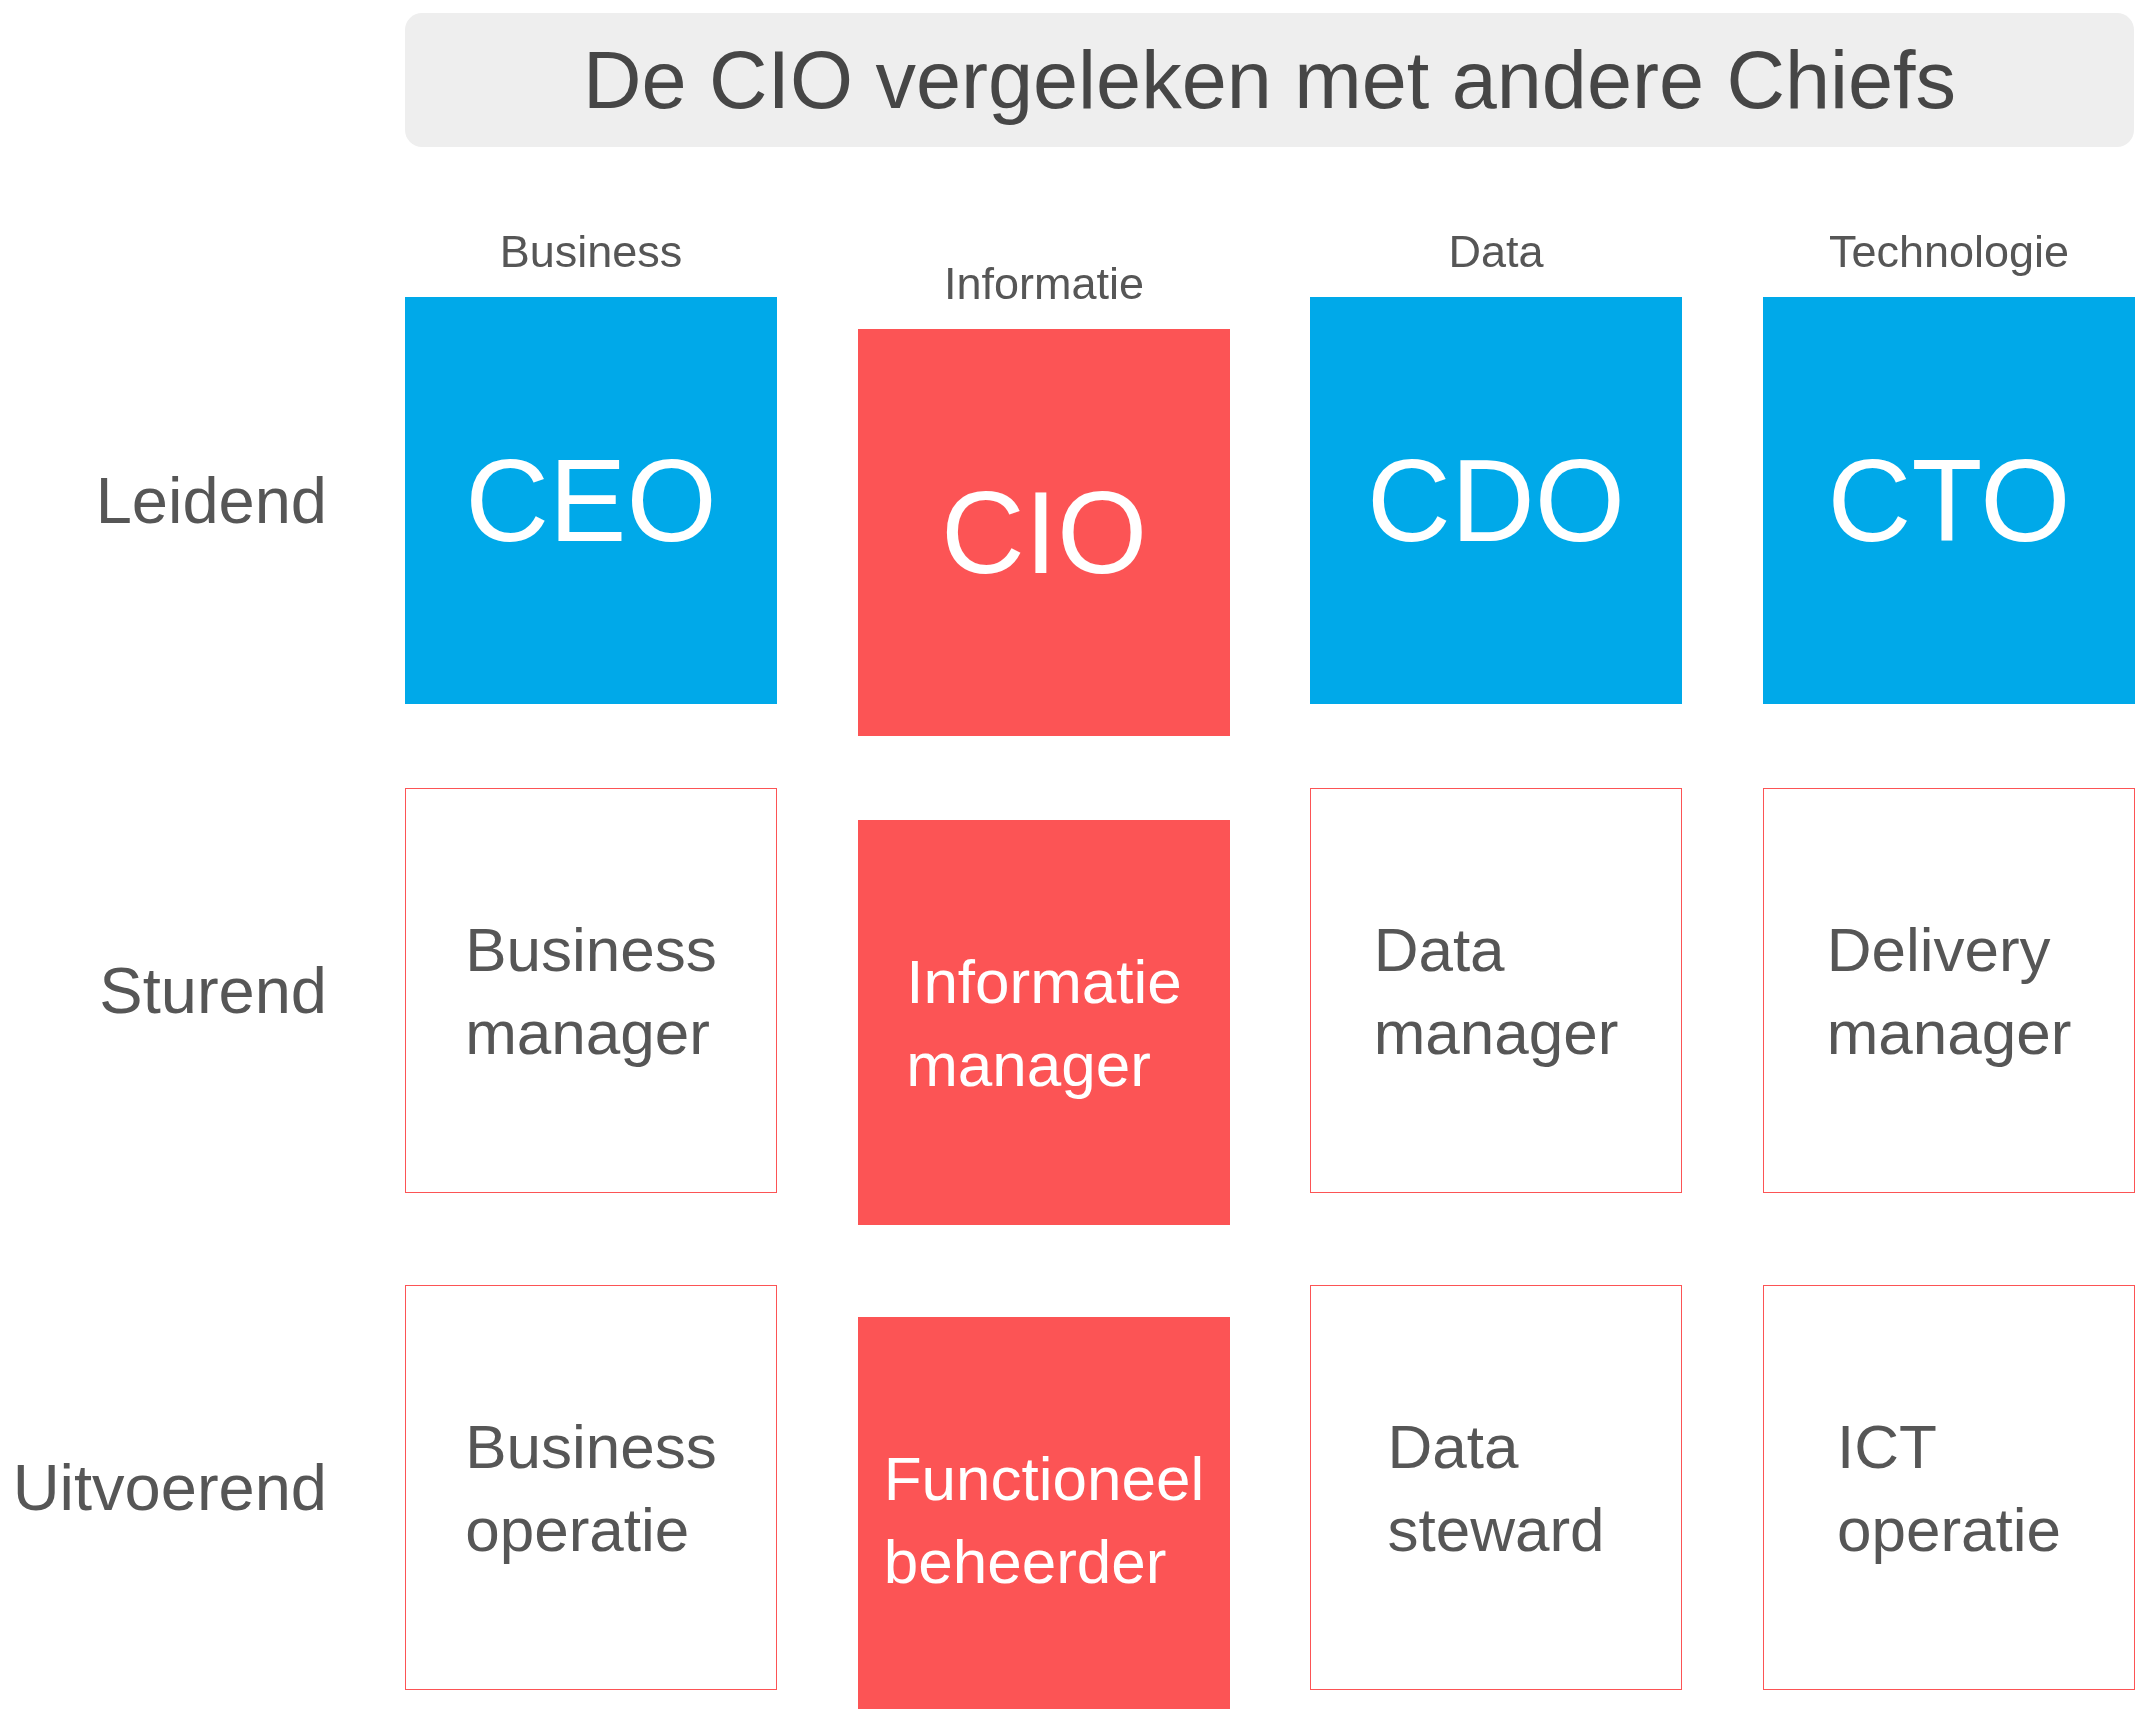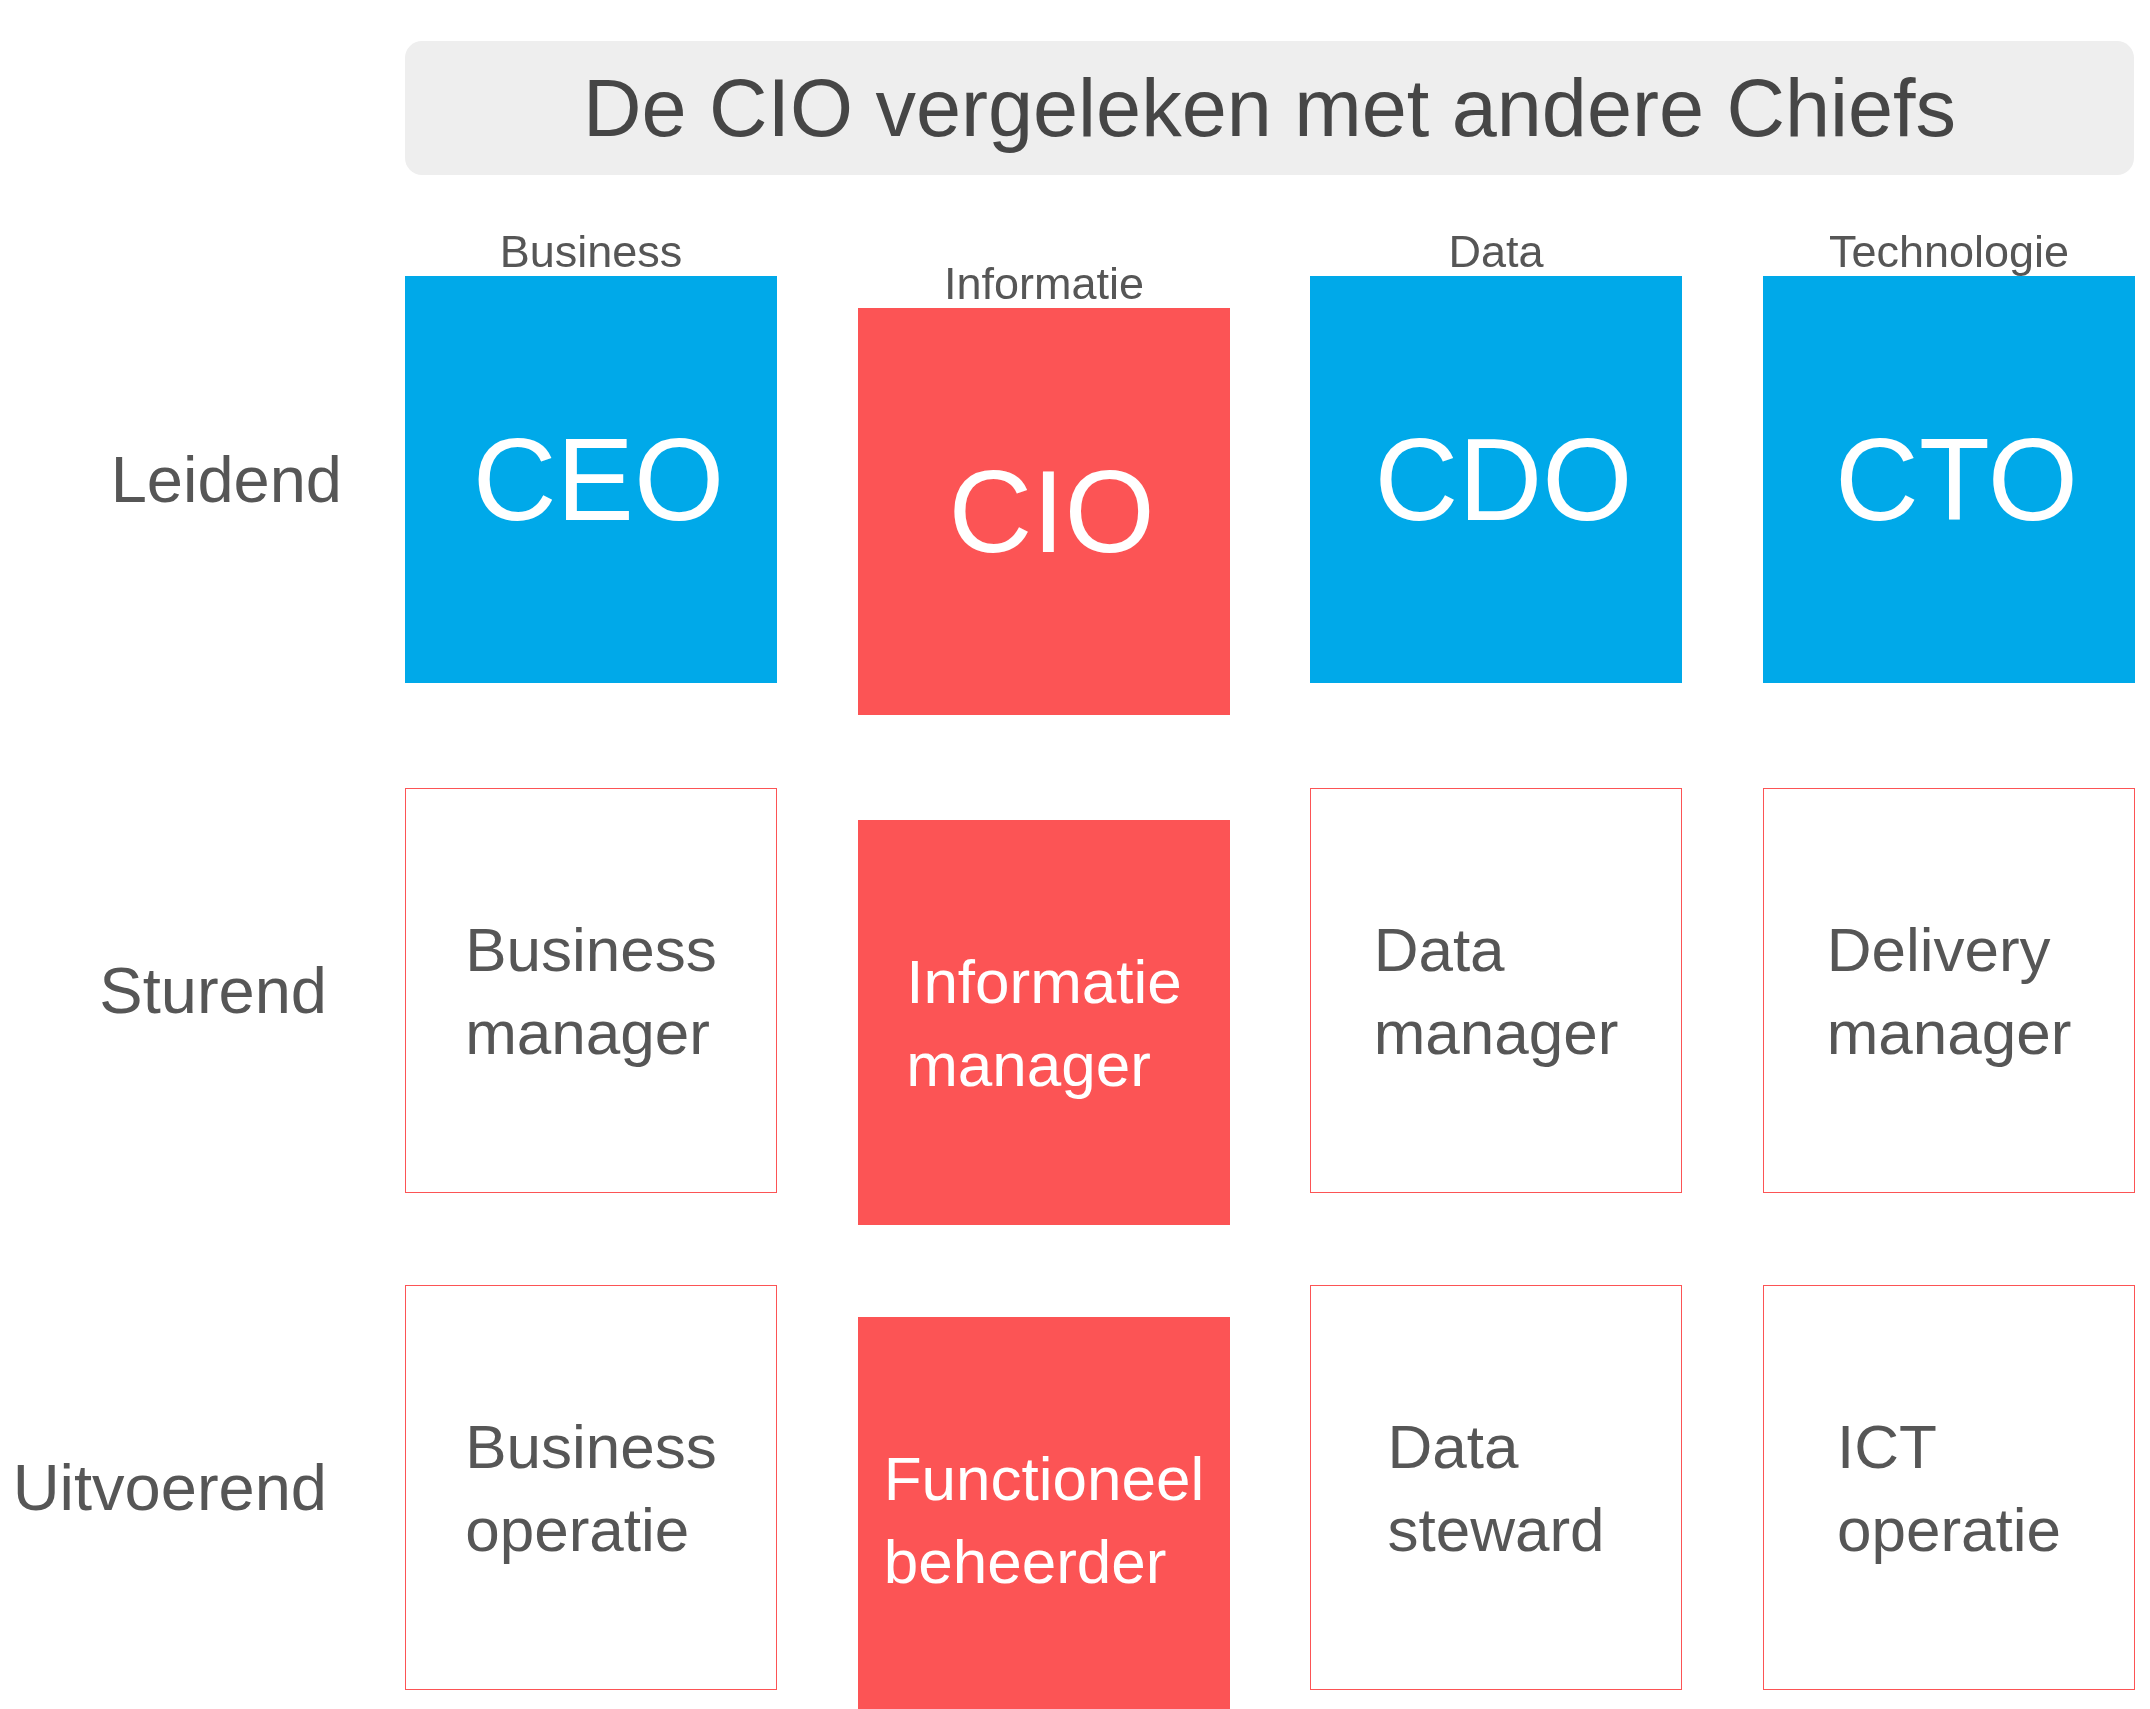--- a/index.html
+++ b/index.html
@@ -12,21 +12,21 @@
     overflow: hidden;
   }
 
   
   .title-bar {
     position: absolute;
     left: 405px; top: 13px;
     width: 1729px; height: 134px;
     background: var(--title_bg, #EEEEEE);
     border-radius: 17px;
-    display: flex; align-items: center; justify-content: center; margin-top: 28px;
+    display: flex; align-items: center; justify-content: center;
   }
   .title-text {
     font-size: 81px;
     color: var(--title_text, #464646);
     white-space: nowrap;
   }
 
   
   .col-header {
     position: absolute;
@@ -44,21 +44,21 @@
 
   
   .row-label {
     position: absolute;
     left: 0; width: 327px;
     display: flex; align-items: center; justify-content: flex-end;
     font-size: 65px;
     color: var(--text_dark, #565656);
     white-space: nowrap;
   }
-  .row-1 { top: 276px; height: 407px; padding-left: 15px; }
+  .row-1 { top: 297px; height: 407px; }
   .row-2 { top: 788px; height: 405px; }
   .row-3 { top: 1285px; height: 405px; }
 
   
   .box {
     position: absolute;
     width: 372px;
     box-sizing: border-box;
     display: flex; align-items: center; justify-content: center;
     text-align: left;

